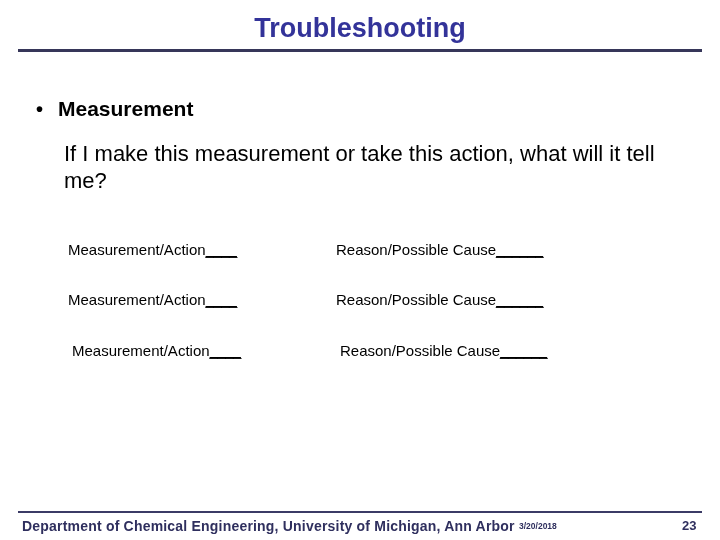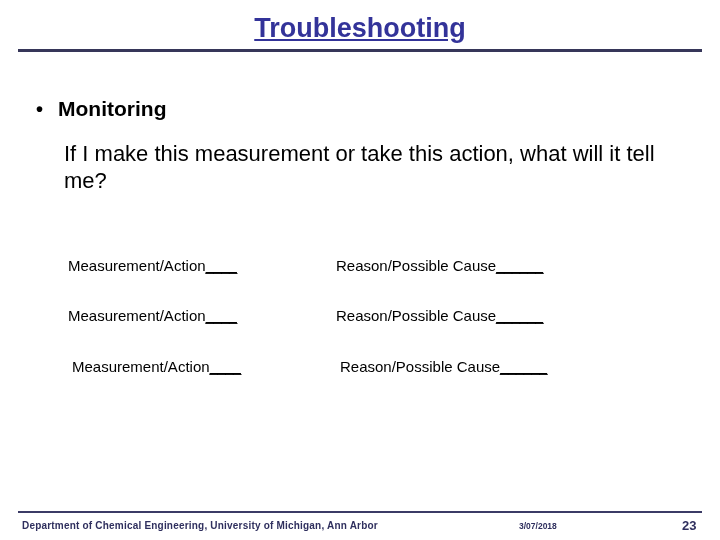--- a/index.html
+++ b/index.html
@@ -25,21 +25,20 @@
     left: 18px;
     top: 12px;
     width: 684px;
     text-align: center;
     font-size: 27px;
     font-weight: bold;
     color: #333399;
     letter-spacing: 0px;
     line-height: 32px;
     white-space: nowrap;
-    text-decoration: underline;
   }
 
   #title-rule {
     position: absolute;
     left: 18px;
     top: 49px;
     width: 684px;
     height: 3px;
     background: #363659;
   }
@@ -92,21 +91,20 @@
     position: absolute;
     font-size: 15px;
     line-height: 20px;
     color: #000000;
     font-weight: normal;
     white-space: nowrap;
   }
   .fill-row .col-a {
     display: inline-block;
     width: 268px;
-    margin-top: 16px;
   }
   .fill-row .col-b {
     display: inline-block;
   }
   .blank {
     text-decoration: underline;
     letter-spacing: -0.5px;
   }
 
   #row-1 { left: 68px; top: 240px; }
@@ -119,21 +117,21 @@
     left: 18px;
     top: 511px;
     width: 684px;
     height: 2px;
     background: #3b3b66;
   }
   #footer-dept {
     position: absolute;
     left: 22px;
     top: 520px;
-    font-size: 10px;
+    font-size: 14px;
     line-height: 12px;
     font-weight: bold;
     color: #2f2f5e;
     letter-spacing: 0.2px;
     white-space: nowrap;
   }
   #footer-date {
     position: absolute;
     left: 519px;
     top: 520px;
@@ -160,21 +158,21 @@
 <div id="slide">
 
   <div id="slide-title">Troubleshooting</div>
 
   <div id="title-rule"></div>
 
   <div id="body-area">
 
     <div class="bullet-row">
       <span class="bullet-glyph">•</span>
-      <span class="bullet-label">Monitoring</span>
+      <span class="bullet-label">Measurement</span>
     </div>
 
     <div id="question-text">If I make this measurement or take this action, what will it tell me?</div>
 
     <div class="fill-row" id="row-1">
       <span class="col-a"><span>Measurement/Action</span><span class="blank">____</span></span><span class="col-b"><span>Reason/Possible Cause</span><span class="blank">______</span></span>
     </div>
 
     <div class="fill-row" id="row-2">
       <span class="col-a"><span>Measurement/Action</span><span class="blank">____</span></span><span class="col-b"><span>Reason/Possible Cause</span><span class="blank">______</span></span>
@@ -183,17 +181,17 @@
     <div class="fill-row" id="row-3">
       <span class="col-a"><span>Measurement/Action</span><span class="blank">____</span></span><span class="col-b"><span>Reason/Possible Cause</span><span class="blank">______</span></span>
     </div>
 
   </div>
 
   <div id="footer-rule"></div>
 
   <div id="footer-dept">Department of Chemical Engineering, University of Michigan, Ann Arbor</div>
 
-  <div id="footer-date">3/07/2018</div>
+  <div id="footer-date">3/20/2018</div>
 
   <div id="footer-page">23</div>
 
 </div>
 
 </body></html>

